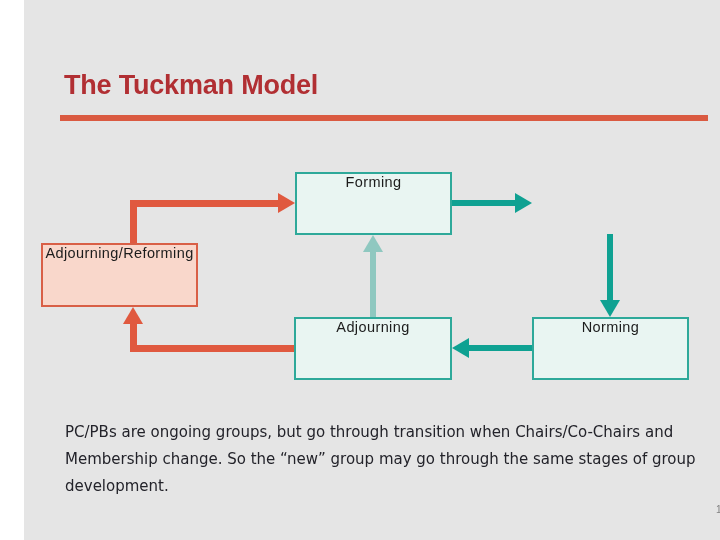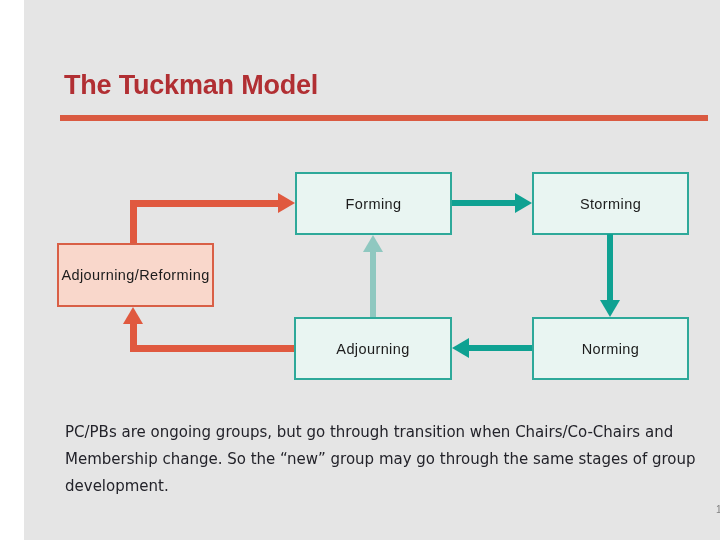--- a/index.html
+++ b/index.html
@@ -32,38 +32,37 @@
     top: 115px;
     width: 648px;
     height: 6px;
     background: #da5a41;
   }
   
   .node {
     position: absolute;
     box-sizing: border-box;
     display: flex;
-    align-items: center;
     justify-content: center;
     font-size: 14.5px;
     letter-spacing: 0.4px;
     color: #1c1c1c;
     text-align: center;
   }
   .node.teal {
     background: #e9f5f2;
     border: 2px solid #2ea99a;
   }
   .node.salmon {
     background: #f9d7cb;
     border: 2px solid #d95f46;
   }
   #node-forming    { left: 271px; top: 172px; width: 157px; height: 63px; }
   #node-storming   { left: 508px; top: 172px; width: 157px; height: 63px; }
-  #node-adjourning { left: 33px;  top: 243px; width: 157px; height: 64px; }
+  #node-adjourning { left: 17px;  top: 243px; width: 157px; height: 64px; }
   #node-performing { left: 270px; top: 317px; width: 158px; height: 63px; }
   #node-norming    { left: 508px; top: 317px; width: 157px; height: 63px; }
   
   .seg { position: absolute; }
   .red   { background: #e0593f; }
   .teal-line  { background: #0fa192; }
   .lteal { background: #8fc8c0; }
   .head { position: absolute; width: 0; height: 0; }
 
   
@@ -139,23 +138,20 @@
 <body>
 
 <div class="slide">
 
   <div class="slide-title">The Tuckman Model</div>
   <div class="title-rule"></div>
 
   <div class="node teal" id="node-forming">
     <span>Forming</span>
   </div>
-  <div class="node teal" id="node-storming">
-    <span>Storming</span>
-  </div>
   <div class="node salmon" id="node-adjourning">
     <span>Adjourning/Reforming</span>
   </div>
   <div class="node teal" id="node-performing">
     <span>Adjourning</span>
   </div>
   <div class="node teal" id="node-norming">
     <span>Norming</span>
   </div>
 

